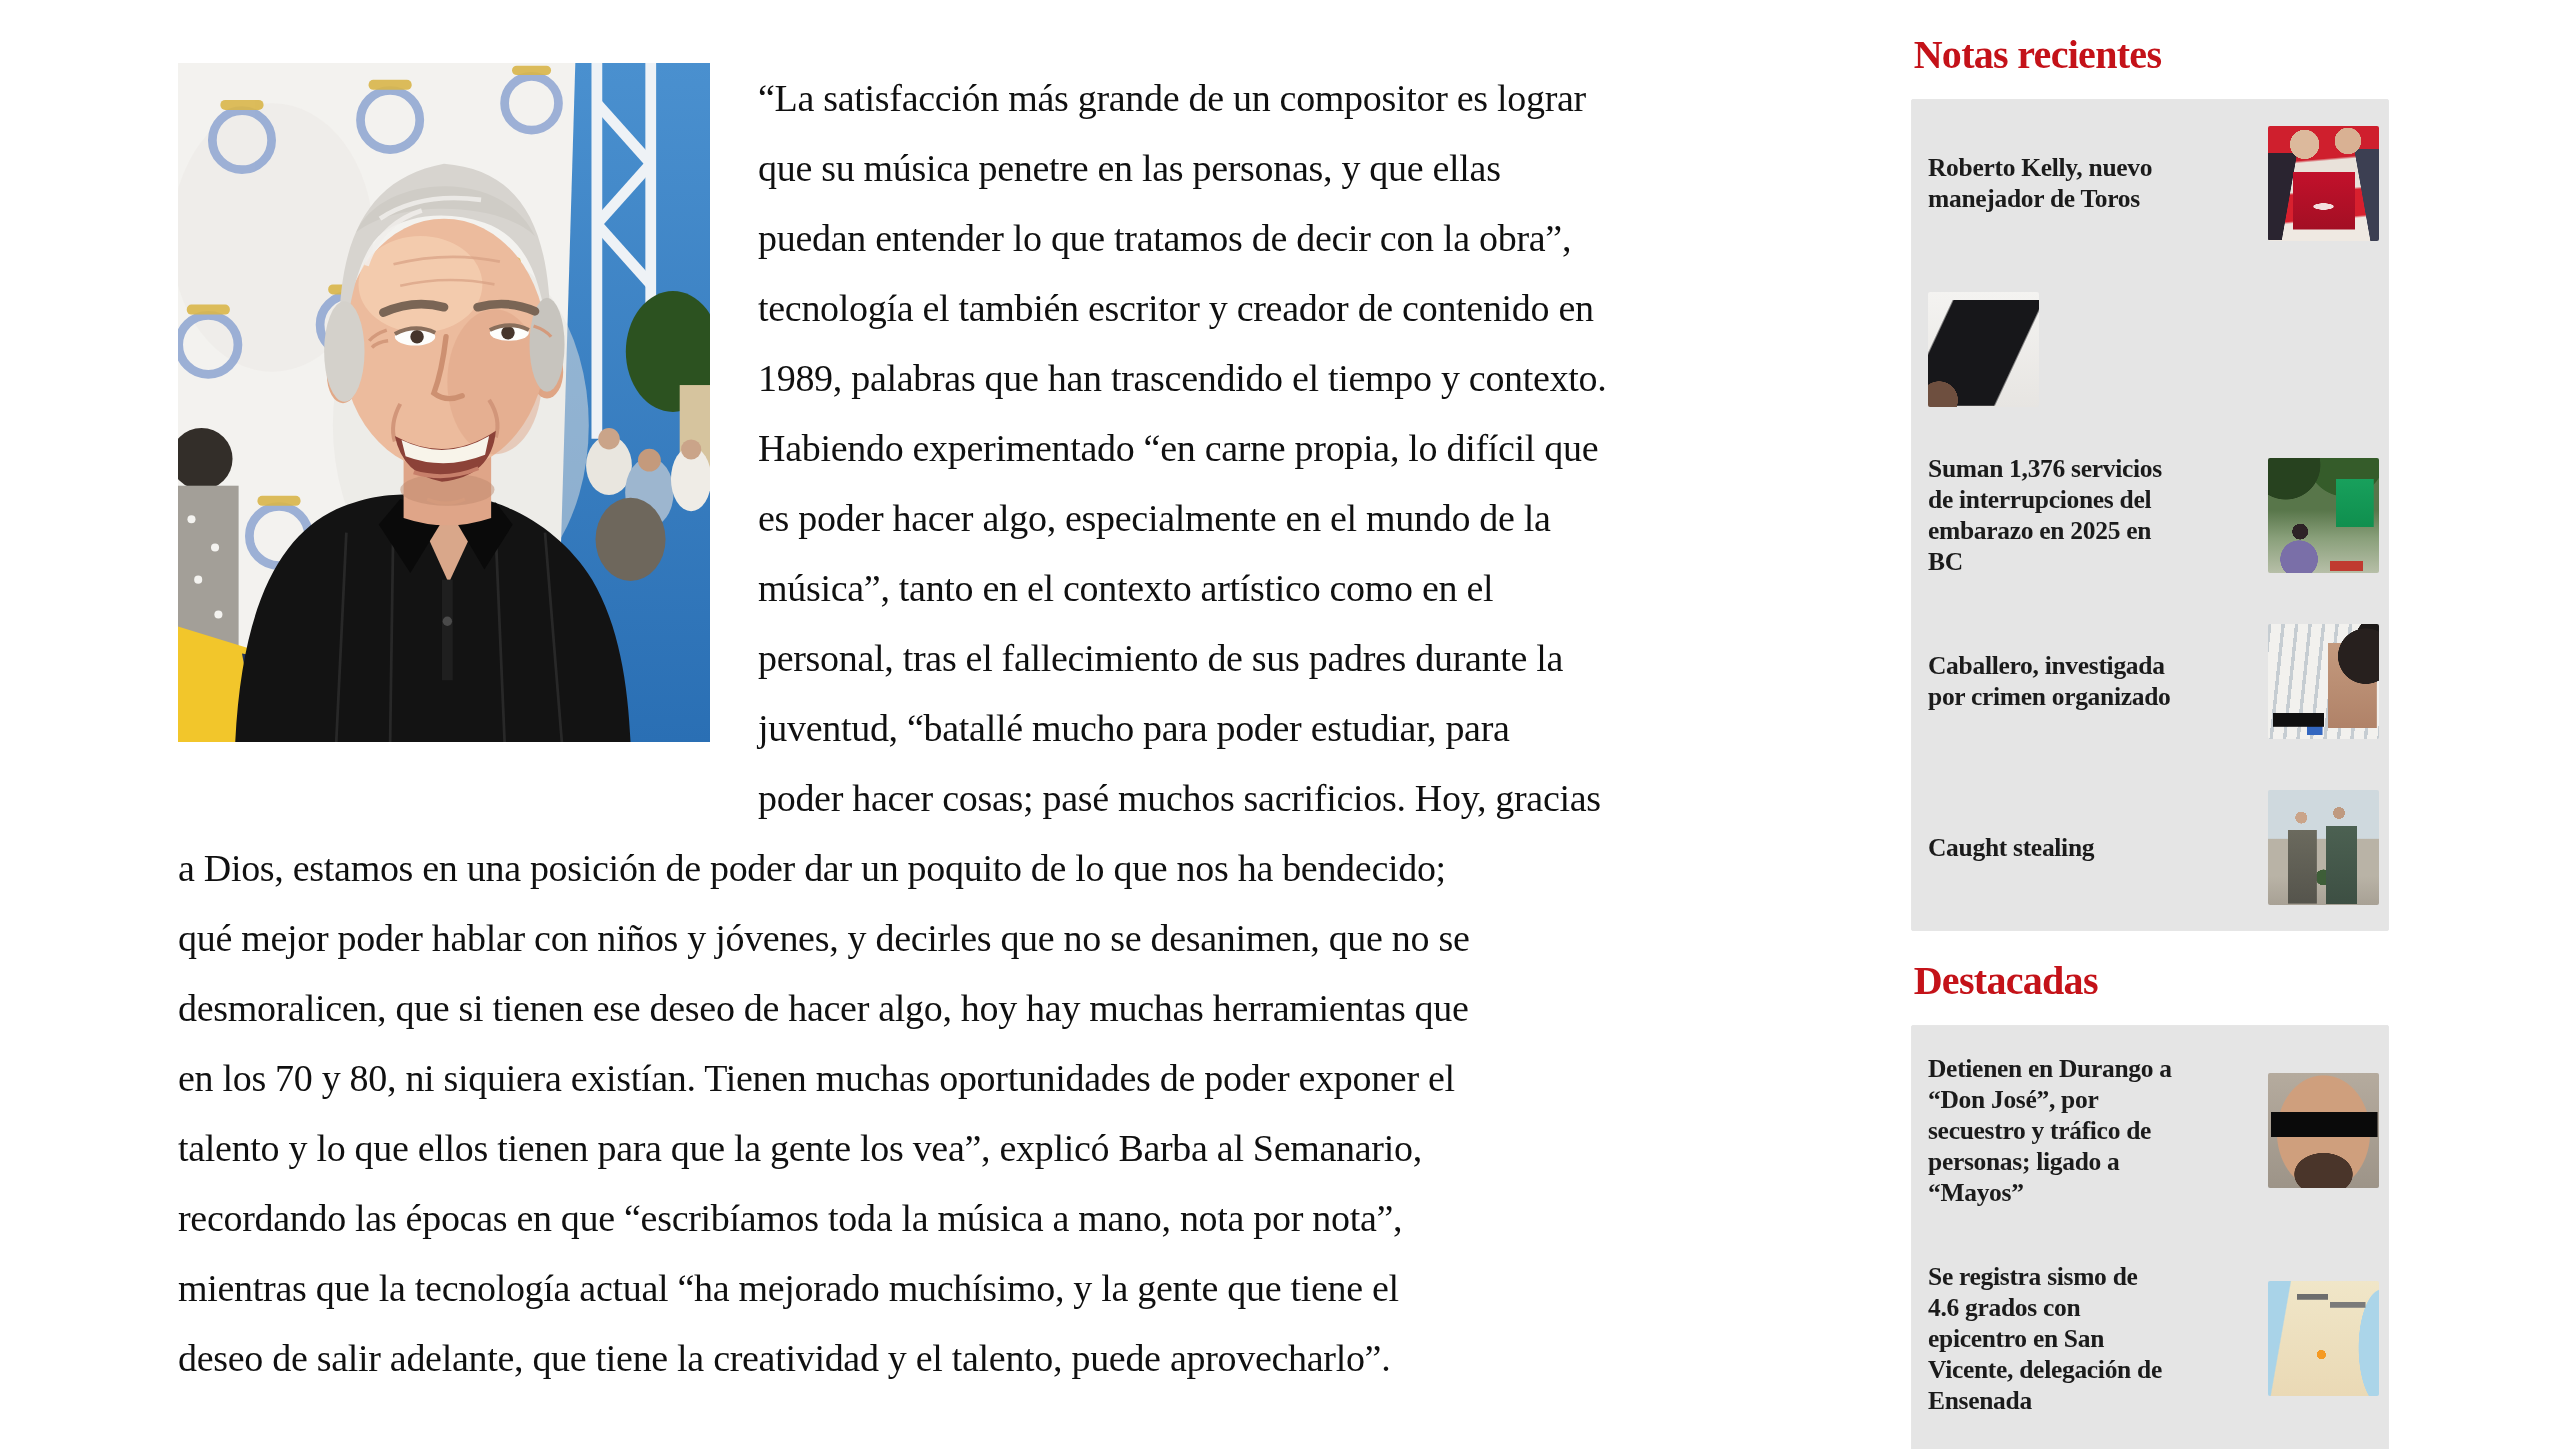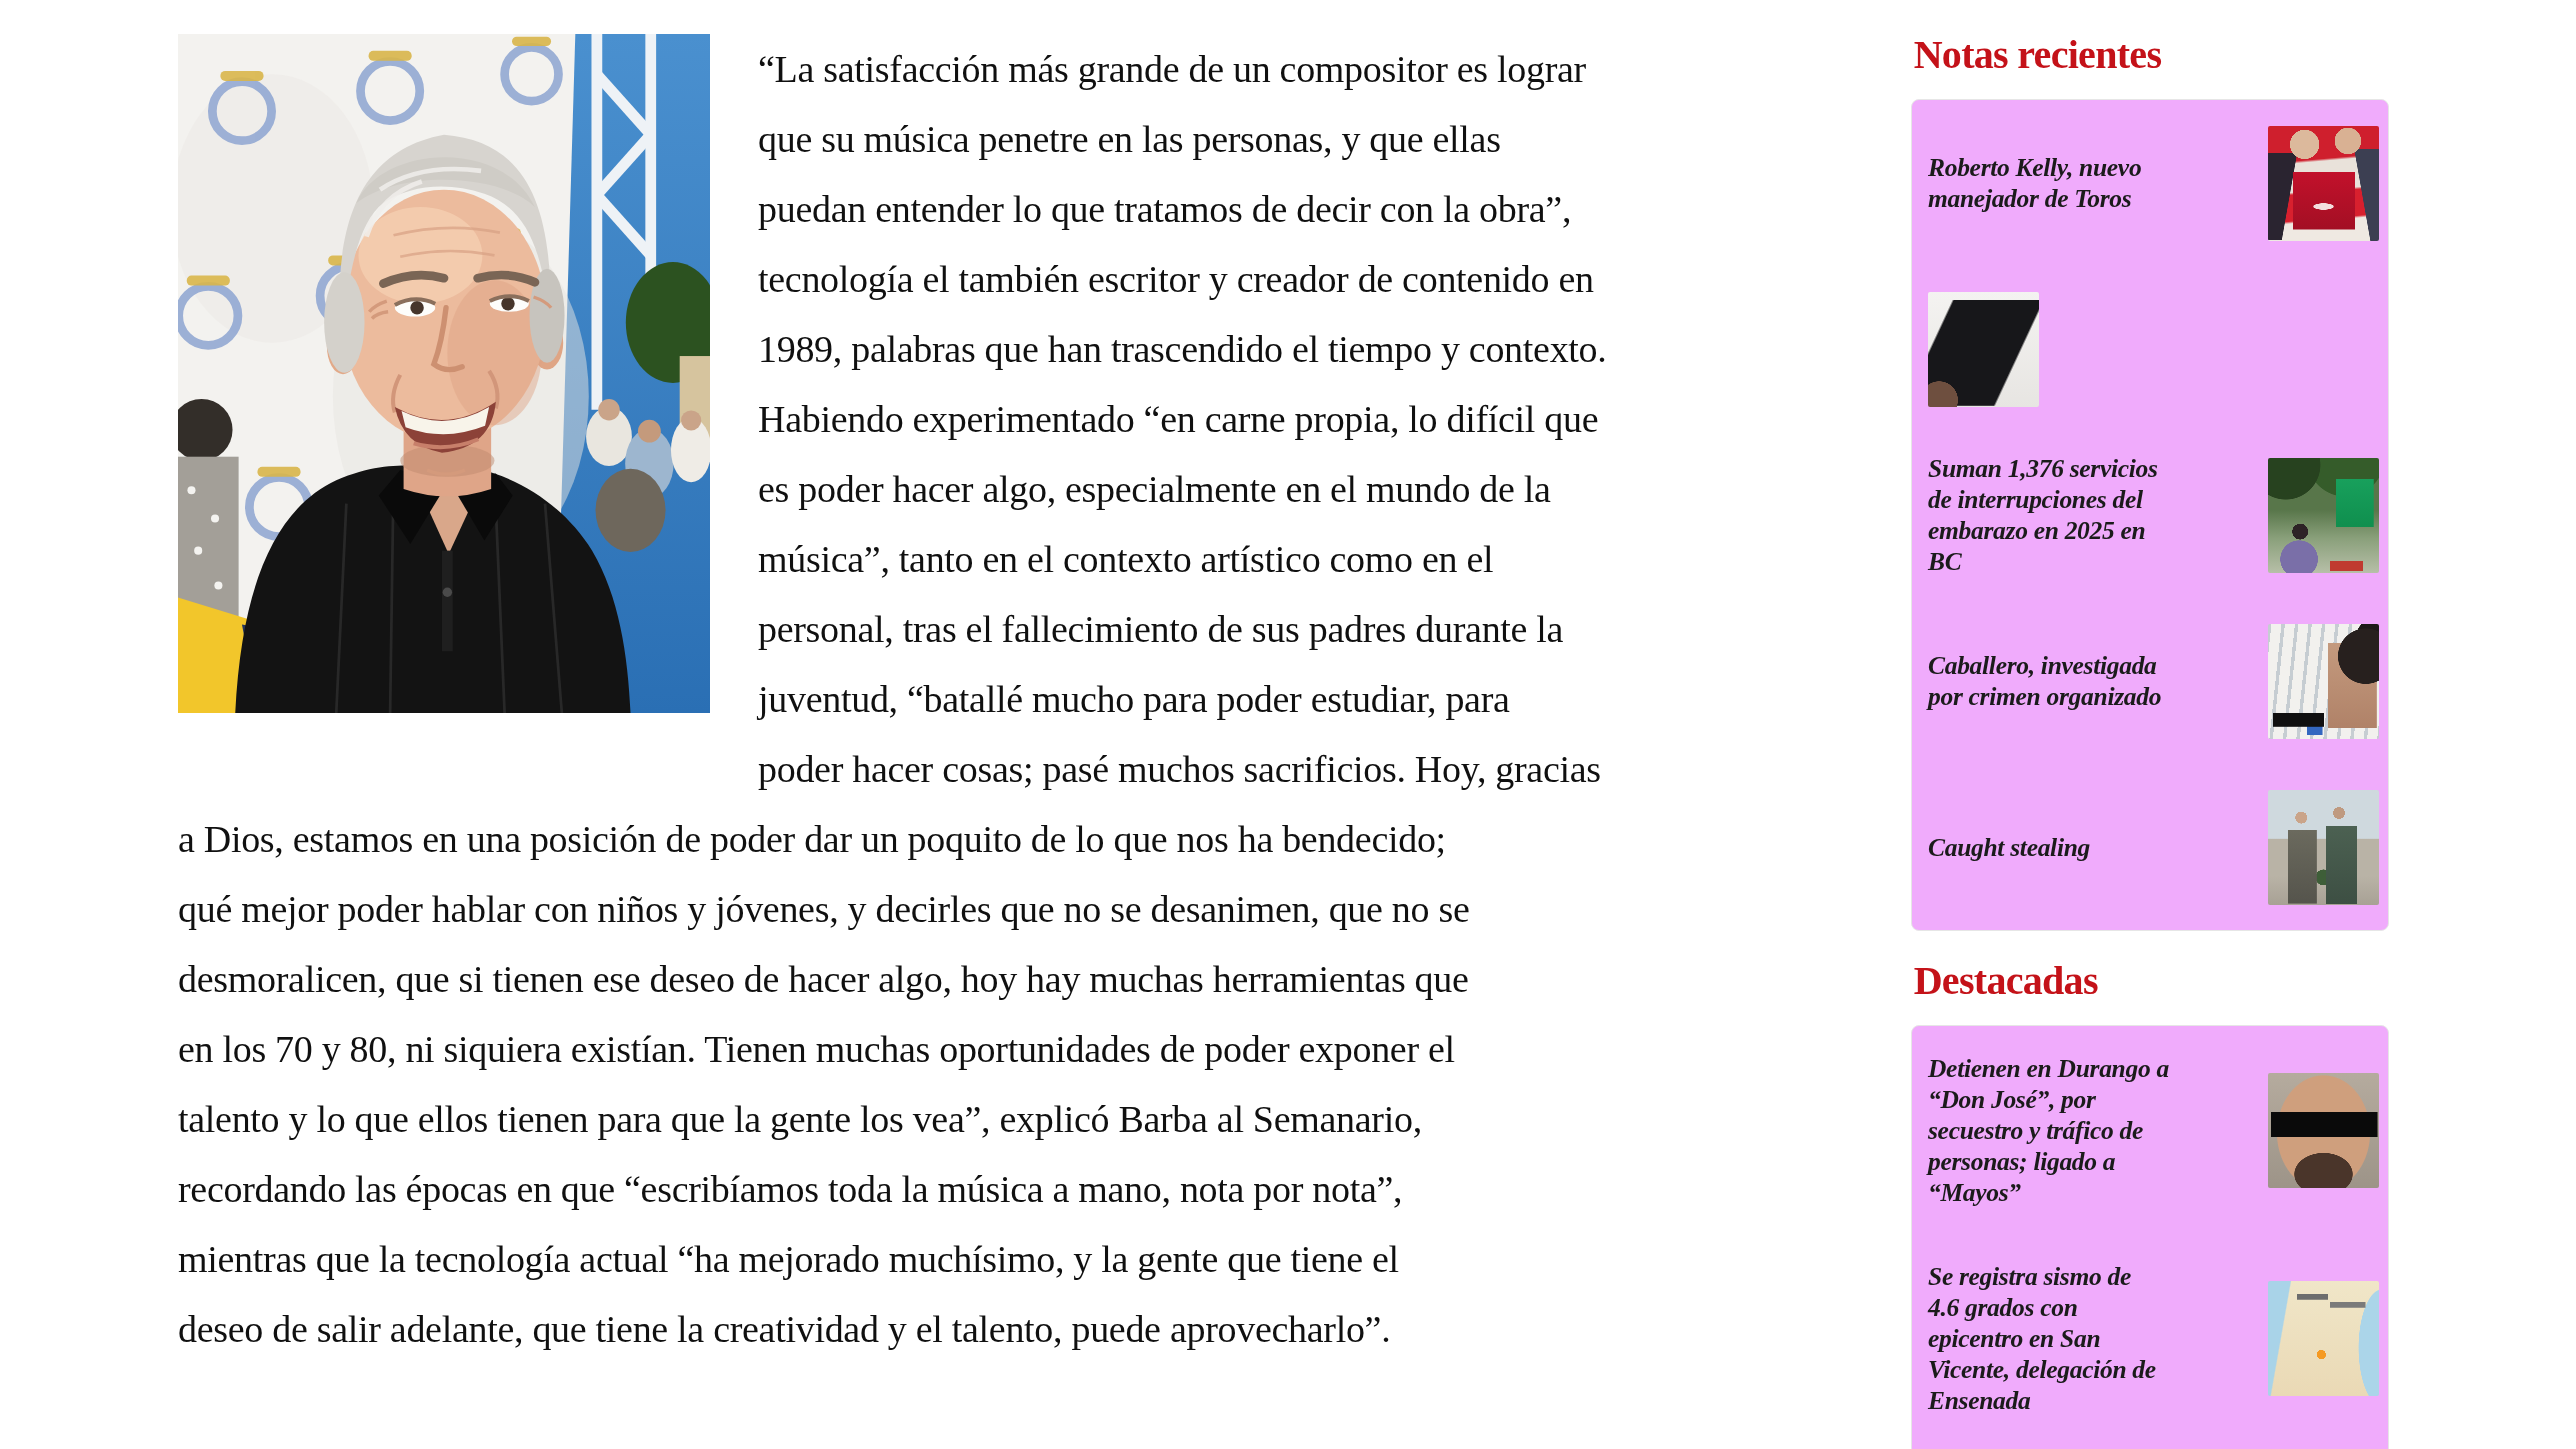--- a/index.html
+++ b/index.html
@@ -1,34 +1,34 @@
 <!DOCTYPE html>
 <html style="font-size:10.7px"><head>
 <meta charset="utf-8">
 <style>
   * { margin:0; padding:0; box-sizing:border-box; }
   html,body{ width:2576px; height:1449px; overflow:hidden; background:#ffffff;
              font-family:"Liberation Serif", serif; }
 
   
-  #article{ position:absolute; left:178px; top:34px; width:1731px; }
+  #article{ position:absolute; left:178px; top:63px; width:1731px; }
   #article-photo{ position:absolute; left:0; top:0; width:532px; height:679px; overflow:hidden; }
   #article-photo svg{ display:block; width:100%; height:100%; }
   .article-lines{ position:relative; }
   .a-line{ font-size:38px; line-height:70px; color:#101010; white-space:nowrap;
            letter-spacing:-0.3px; }
   .article-lines div:nth-of-type(-n+11){ margin-left:580px; }
 
   
   #sidebar{ position:absolute; left:1911px; top:0; width:478px; }
   .side-heading{ font-size:40px; font-weight:700; color:#c41219; letter-spacing:-0.7px;
                  line-height:1.05; margin-left:2.7px; }
   #recent-heading{ margin-top:34px; }
   #featured-heading{ margin-top:29px; }
-  .card{ margin-top:23px; border:1.3px solid #e6e6e6; border-radius:8px; background:#f0abfc;font-style:italic; }
+  .card{ margin-top:23px; border:1.3px solid #e6e6e6; border-radius:2px; background:#e5e5e5; }
   .item{ display:flex; align-items:center; padding:0 8.7px 0 16px; }
   .card-recent .item{ height:166px; }
   .card-featured .item{ height:208px; }
   .item-title{ flex:1 1 auto; font-size:25.5px; font-weight:700; color:#1b1b1b;
                line-height:31px; letter-spacing:-0.3px; white-space:pre-line;
                padding-right:12px; }
   .card-featured{ min-height:483px; }
 
   
   .thumb{ flex:0 0 auto; width:111px; height:115px; border-radius:2px; background:#d8d8d8;

